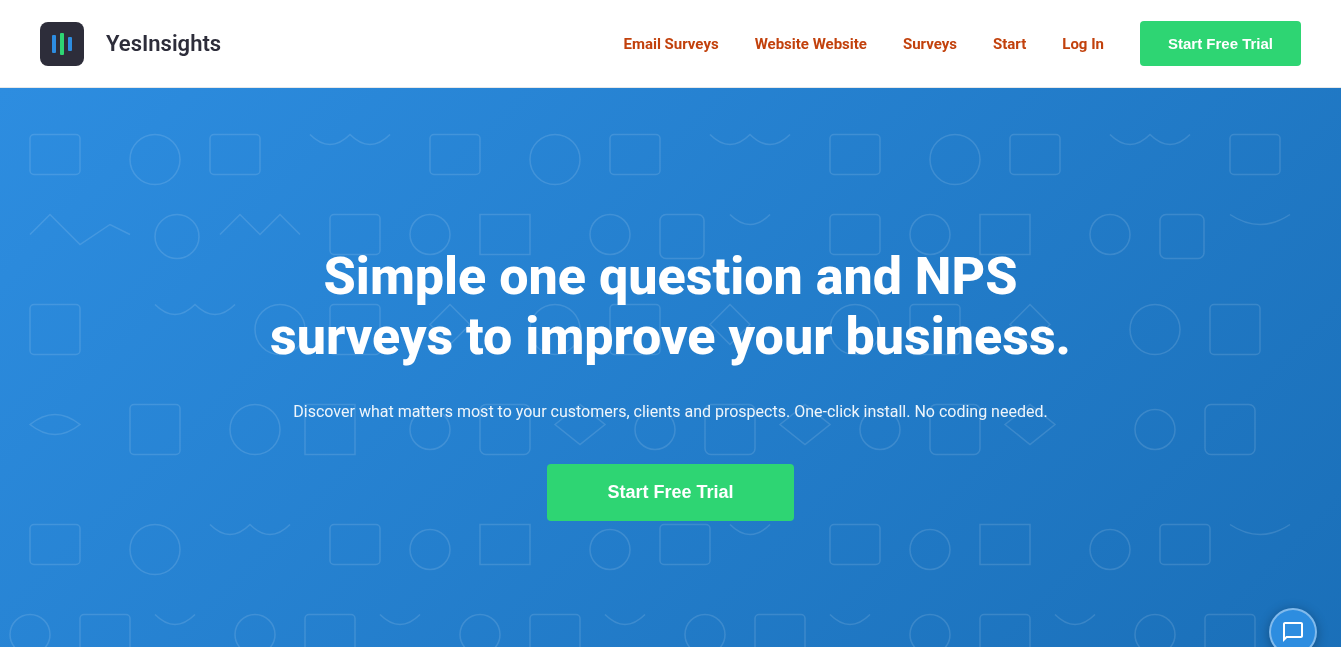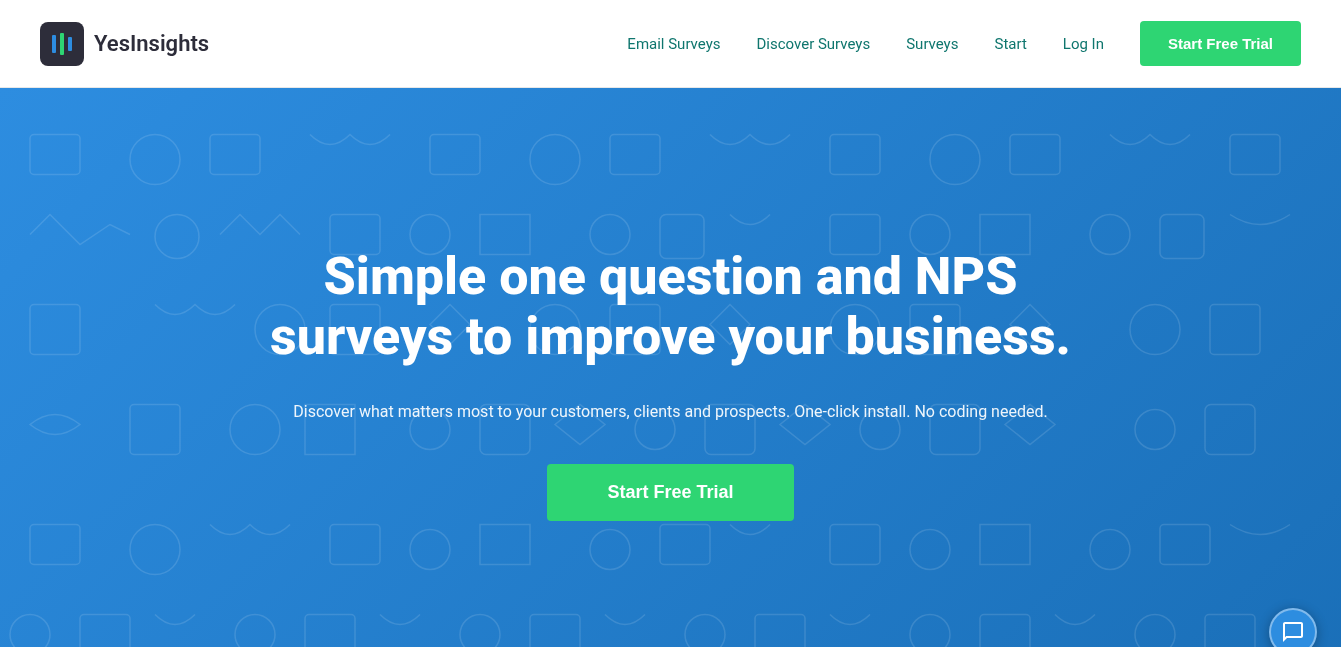--- a/index.html
+++ b/index.html
@@ -13,21 +13,21 @@
       background: #ffffff;
       padding: 0 40px;
       height: 88px;
       border-bottom: 1px solid #e8e8e8;
       position: relative;
       z-index: 10;
     }
     .navbar-brand {
       display: flex;
       align-items: center;
-      gap: 10px;
+      gap: 22px;
       text-decoration: none;
       justify-content: flex-end;
     }
     .brand-logo {
       width: 44px;
       height: 44px;
       background: #2d2d3a;
       border-radius: 8px;
       display: flex;
       align-items: center;
@@ -42,23 +42,24 @@
       font-weight: 600;
       color: #2d2d3a;
     }
     .navbar-links {
       display: flex;
       align-items: center;
       gap: 36px;
     }
     .nav-link {
       font-size: 15px;
-      color: #0f766e;
+      color: #c2410c;
       text-decoration: none;
       cursor: pointer;
+      font-weight: bold;
     }
     .nav-cta {
       background: #2ed573;
       color: #fff;
       border: none;
       border-radius: 4px;
       padding: 14px 28px;
       font-size: 15px;
       font-weight: 600;
       cursor: pointer;
@@ -153,21 +154,21 @@
         <rect x="3" y="4" width="4" height="18" rx="1" fill="#2d8de0"></rect>
         <rect x="11" y="2" width="4" height="22" rx="1" fill="#2ed573"></rect>
         <rect x="19" y="6" width="4" height="14" rx="1" fill="#2d8de0"></rect>
       </svg>
     </div>
     <span class="brand-name">YesInsights</span>
   </a>
 
   <div class="navbar-links">
     <a class="nav-link" href="#">Email Surveys</a>
-    <a class="nav-link" href="#">Discover Surveys</a>
+    <a class="nav-link" href="#">Website Website</a>
     <a class="nav-link" href="#">Surveys</a>
     <a class="nav-link" href="#">Start</a>
     <a class="nav-link" href="#">Log In</a>
     <button class="nav-cta">Start Free Trial</button>
   </div>
 </nav>
 
 <section class="hero">
 
   <div class="bg-icons">

